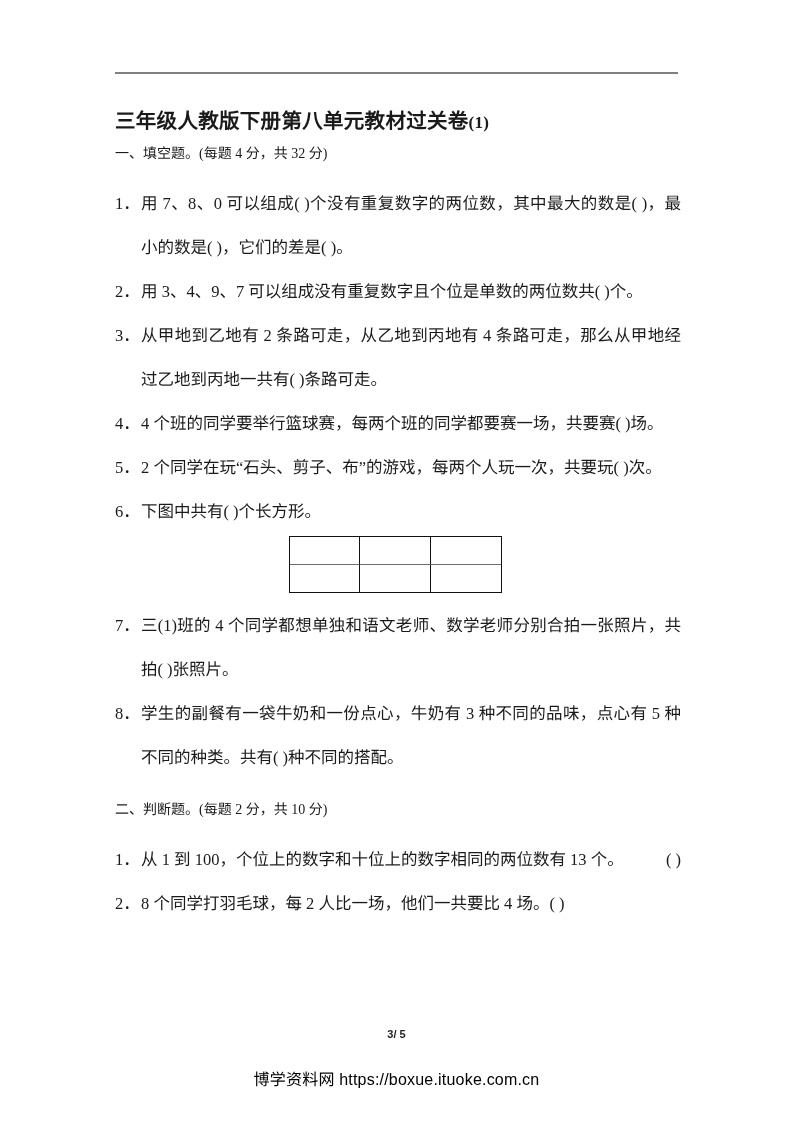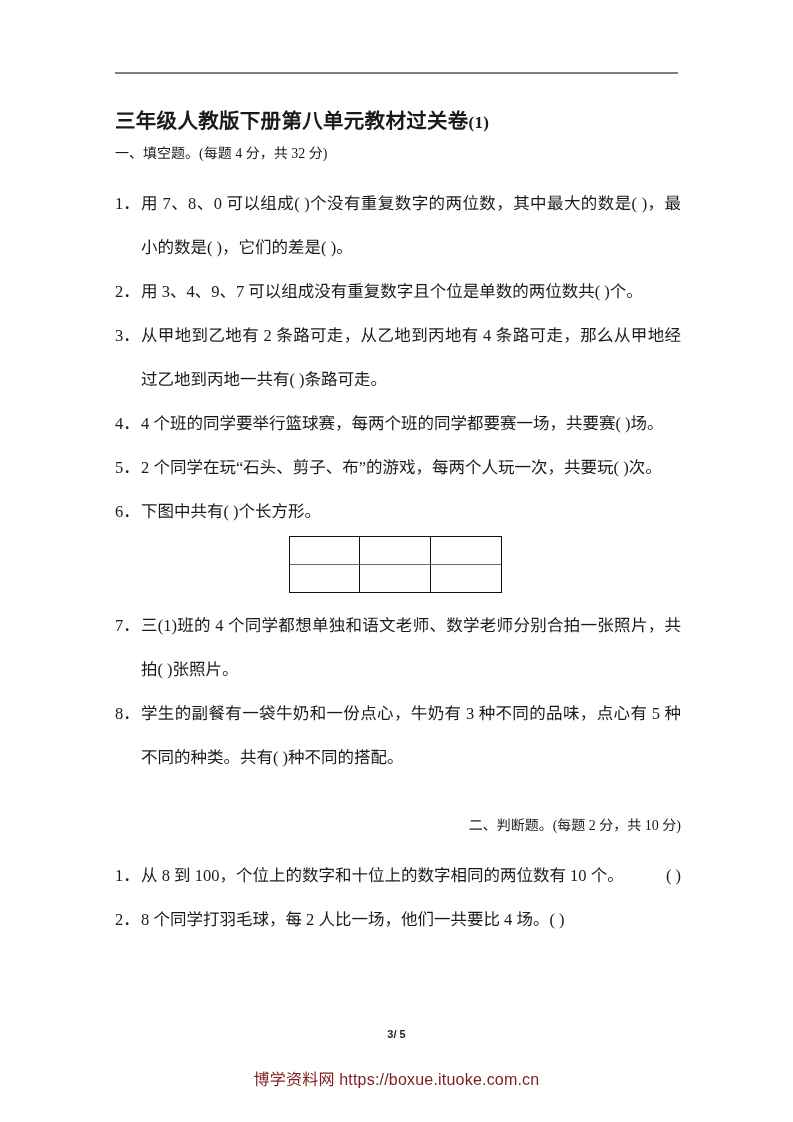--- a/index.html
+++ b/index.html
@@ -132,21 +132,21 @@
     font-family: "Liberation Sans", "DejaVu Sans", sans-serif;
     color: #222;
   }
   .watermark {
     position: absolute;
     left: 0;
     top: 1066px;
     width: 793px;
     text-align: center;
     font-size: 16px;
-    color: #7f1d1d;
+    color: #000000;
     font-family: "Liberation Sans", "DejaVu Sans", sans-serif;
     letter-spacing: 0.2px;
   }
 </style>
 </head>
 <body>
 
 <div class="page">
 
   <div class="top-rule"></div>
@@ -201,26 +201,26 @@
     <div class="q justify">
       <span class="num">7．</span>
       <span class="body">三(1)班的 4 个同学都想单独和语文老师、数学老师分别合拍一张照片，共拍(        )张照片。</span>
     </div>
 
     <div class="q justify">
       <span class="num">8．</span>
       <span class="body">学生的副餐有一袋牛奶和一份点心，牛奶有 3 种不同的品味，点心有 5 种不同的种类。共有(        )种不同的搭配。</span>
     </div>
 
-    <p class="section-head" style="margin-top:32px;text-align:right;">二、判断题。(每题 2 分，共 10 分)</p>
+    <p class="section-head" style="margin-top:16px;">二、判断题。(每题 2 分，共 10 分)</p>
 
     <div class="q justify">
       <span class="num">1．</span>
       <span class="tail-mark">(        )</span>
-      <span class="body">从 8 到 100，个位上的数字和十位上的数字相同的两位数有 10 个。</span>
+      <span class="body">从 1 到 100，个位上的数字和十位上的数字相同的两位数有 13 个。</span>
     </div>
 
     <div class="q">
       <span class="num">2．</span>
       <span class="body">8 个同学打羽毛球，每 2 人比一场，他们一共要比 4 场。(        )</span>
     </div>
 
   </div>
 
   <div class="page-num">3/ 5</div>

